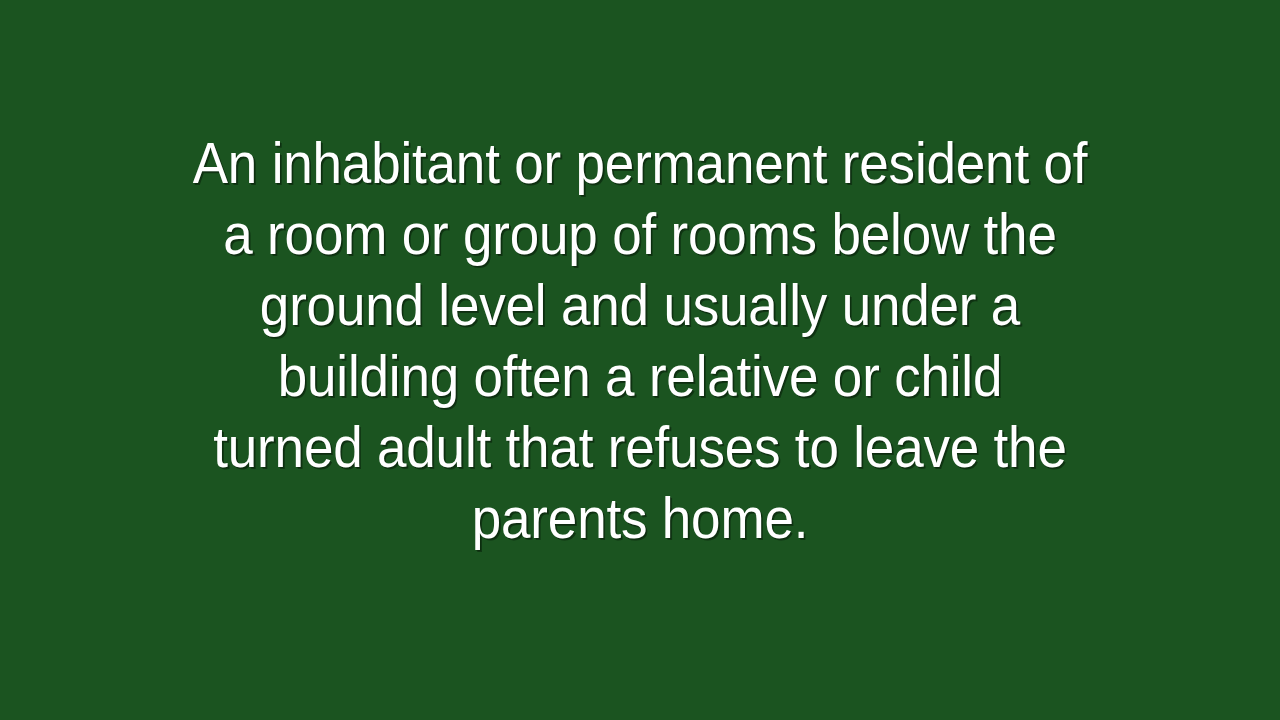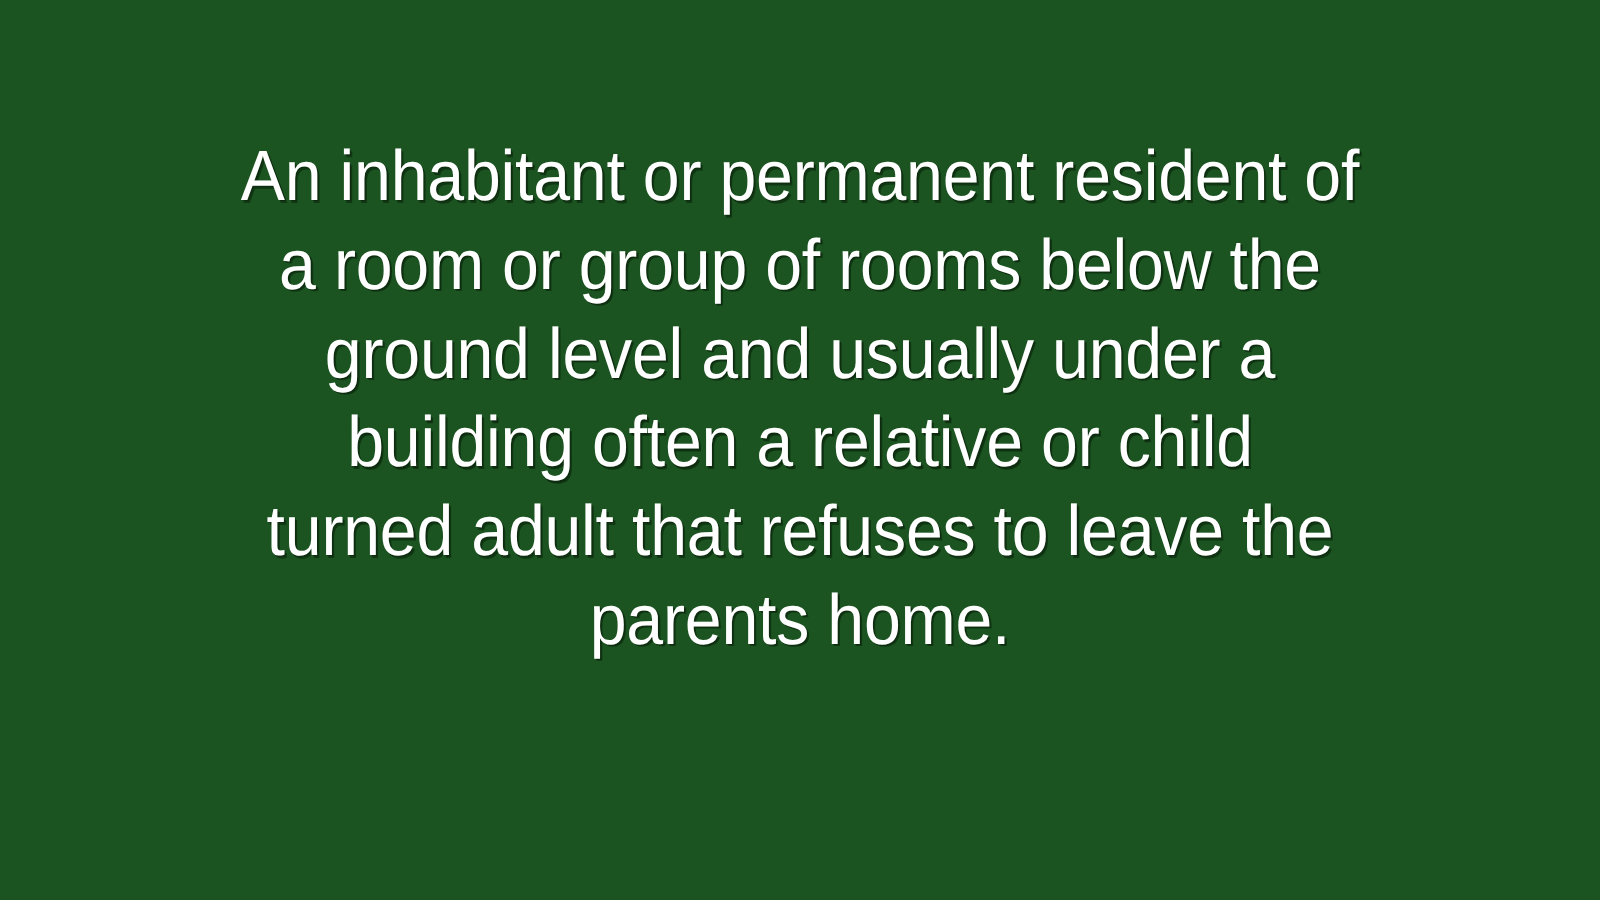--- a/index.html
+++ b/index.html
@@ -18,20 +18,21 @@
 
   #slide {
     position: relative;
     width: 1280px;
     height: 696px;
     background: #1b5420;
     box-sizing: border-box;
     display: flex;
     align-items: center;
     justify-content: center;
+    margin-top: 22px;
   }
 
   #definition-block {
     width: 1100px;
     text-align: center;
     margin-top: -58px;
   }
 
   .definition-line {
     display: block;

